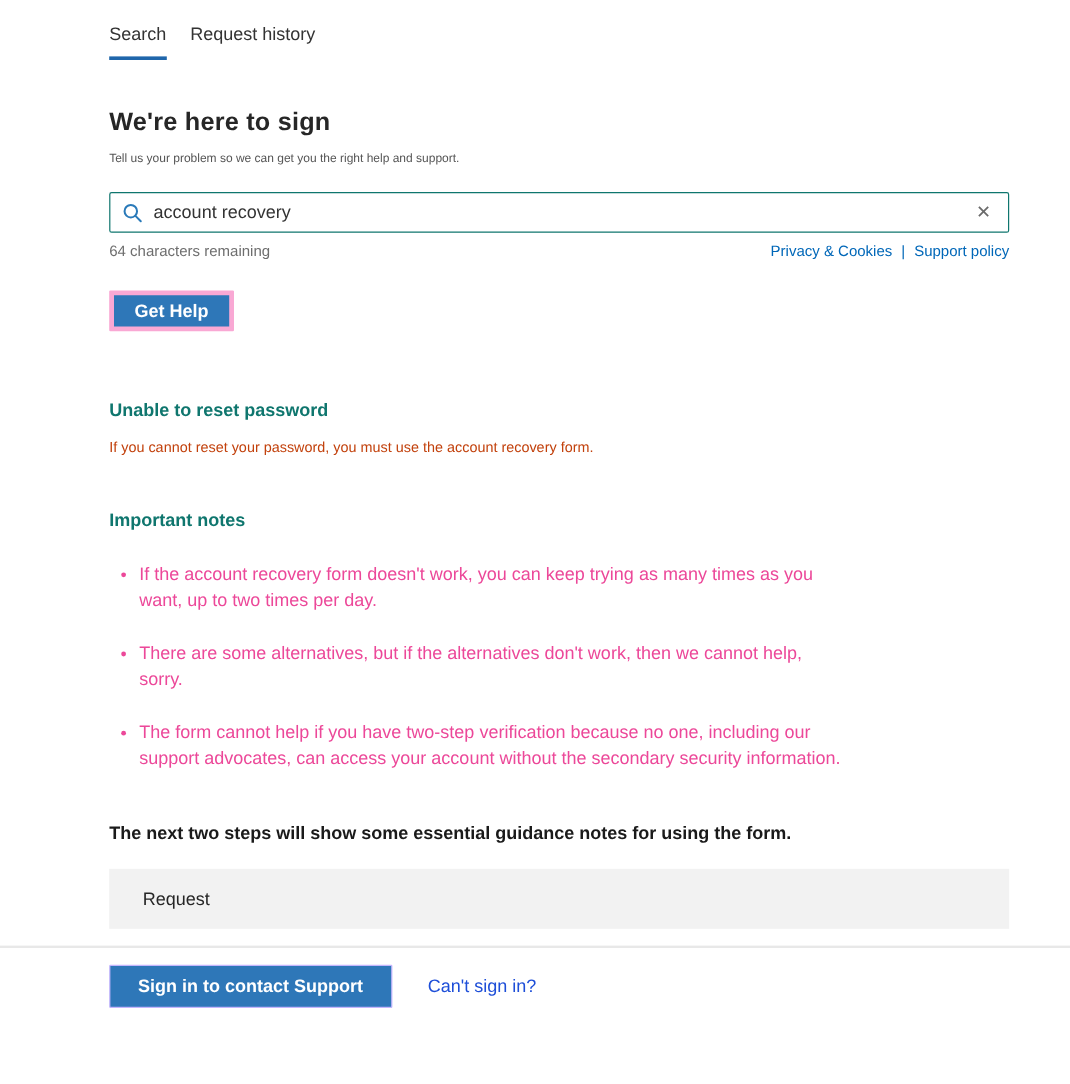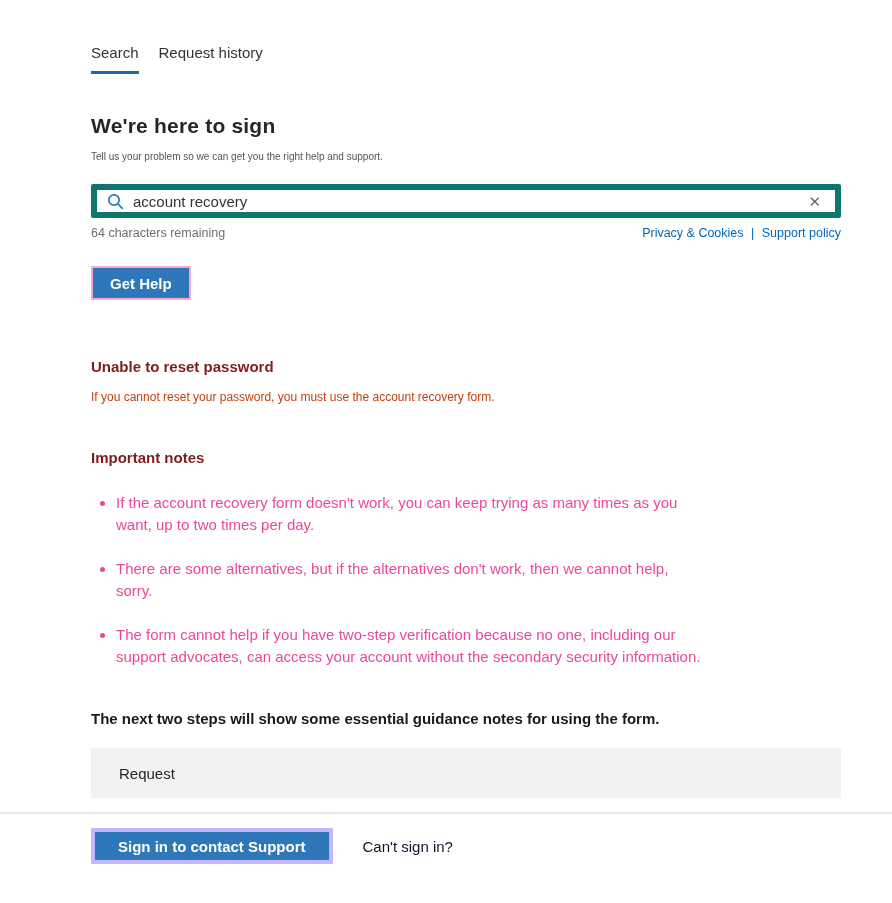--- a/index.html
+++ b/index.html
@@ -7,35 +7,35 @@
   body {
     width: 892px; height: 903px;
     font-family: "Liberation Sans", sans-serif;
     color: #262626;
     overflow: hidden;
     position: relative;
   }
   .content { margin-left: 91px; width: 750px; }
 
   
-  .tabs { padding-top: 44px; display: flex; gap: 20px; }
+  .tabs { padding-top: 20px; display: flex; gap: 20px; }
   .tab {
     font-size: 15px; color: #333333; padding-bottom: 10px;
     cursor: pointer; border-bottom: 3px solid transparent;
   }
   .tab.active { border-bottom-color: #1f66ab; }
 
   
   h1 { margin-top: 40px; font-size: 21px; font-weight: 600; color: #262626; letter-spacing: .2px; }
   .subtitle { margin-top: 13px; font-size: 10px; color: #555555; }
 
   
   .searchbox {
     margin-top: 22px; height: 34px; width: 750px;
-    border: 6px solid #0f766e; border-radius: 2px;
+    border: 1px solid #0f766e; border-radius: 2px;
     display: flex; align-items: center; padding: 0 10px;
     background: #ffffff;
   }
   .search-icon { display: flex; align-items: center; margin-right: 9px; }
   .search-input {
     flex: 1; border: none; outline: none; font-family: "Liberation Sans", sans-serif;
     font-size: 15px; color: #333333; background: transparent;
   }
   .clear-icon {
     color: #6b6b6b; font-size: 15px; line-height: 1; cursor: pointer;
@@ -49,25 +49,25 @@
   }
   .chars { color: #6e6e6e; }
   .links a { color: #0067b8; text-decoration: none; cursor: pointer; }
   .links .sep { color: #0067b8; margin: 0 4px; }
 
   
   .get-help {
     margin-top: 26px; height: 34px; padding: 0 17px;
     background: #2e77b8; color: #ffffff; font-size: 15px; font-weight: 600;
     font-family: "Liberation Sans", sans-serif;
-    border: 2px solid #f9a8d4; border-radius: 1px; cursor: pointer;
+    border: 4px solid #f9a8d4; border-radius: 1px; cursor: pointer;
   }
 
   
-  .section-title { font-size: 15px; font-weight: 700; color: #7f1d1d; }
+  .section-title { font-size: 15px; font-weight: 700; color: #0f766e; }
   .s1 { margin-top: 58px; }
   .s2 { margin-top: 41px; }
   .body-text { margin-top: 11px; font-size: 12px; color: #c2410c; line-height: 22px; }
 
   ul.notes { margin-top: 26px; padding-left: 25px; }
   ul.notes li {
     font-size: 15px; color: #ec4899; line-height: 22px;
     max-width: 592px; margin-bottom: 22px;
   }
 
@@ -84,24 +84,24 @@
   }
   .continue-bar span { font-size: 15px; color: #262626; }
 
   
   .divider { margin-top: 14px; width: 892px; border-top: 2px solid #e8e8e8; }
   .footer { margin: 14px 0 0 91px; display: flex; align-items: center; }
   .signin {
     height: 36px; padding: 0 23px;
     background: #2e77b8; color: #ffffff; font-size: 15px; font-weight: 600;
     font-family: "Liberation Sans", sans-serif;
-    border: 4px solid #c4b5fd; border-radius: 1px; cursor: pointer;
+    border: 1px solid #c4b5fd; border-radius: 1px; cursor: pointer;
   }
   .cant {
-    margin-left: 30px; font-size: 15px; color: #0f172a;
+    margin-left: 30px; font-size: 15px; color: #1d4ed8;
     text-decoration: none; cursor: pointer;
   }
 </style>
 </head>
 <body>
 
 <div class="content">
 
   <div class="tabs">
     <div class="tab active">Search</div>

